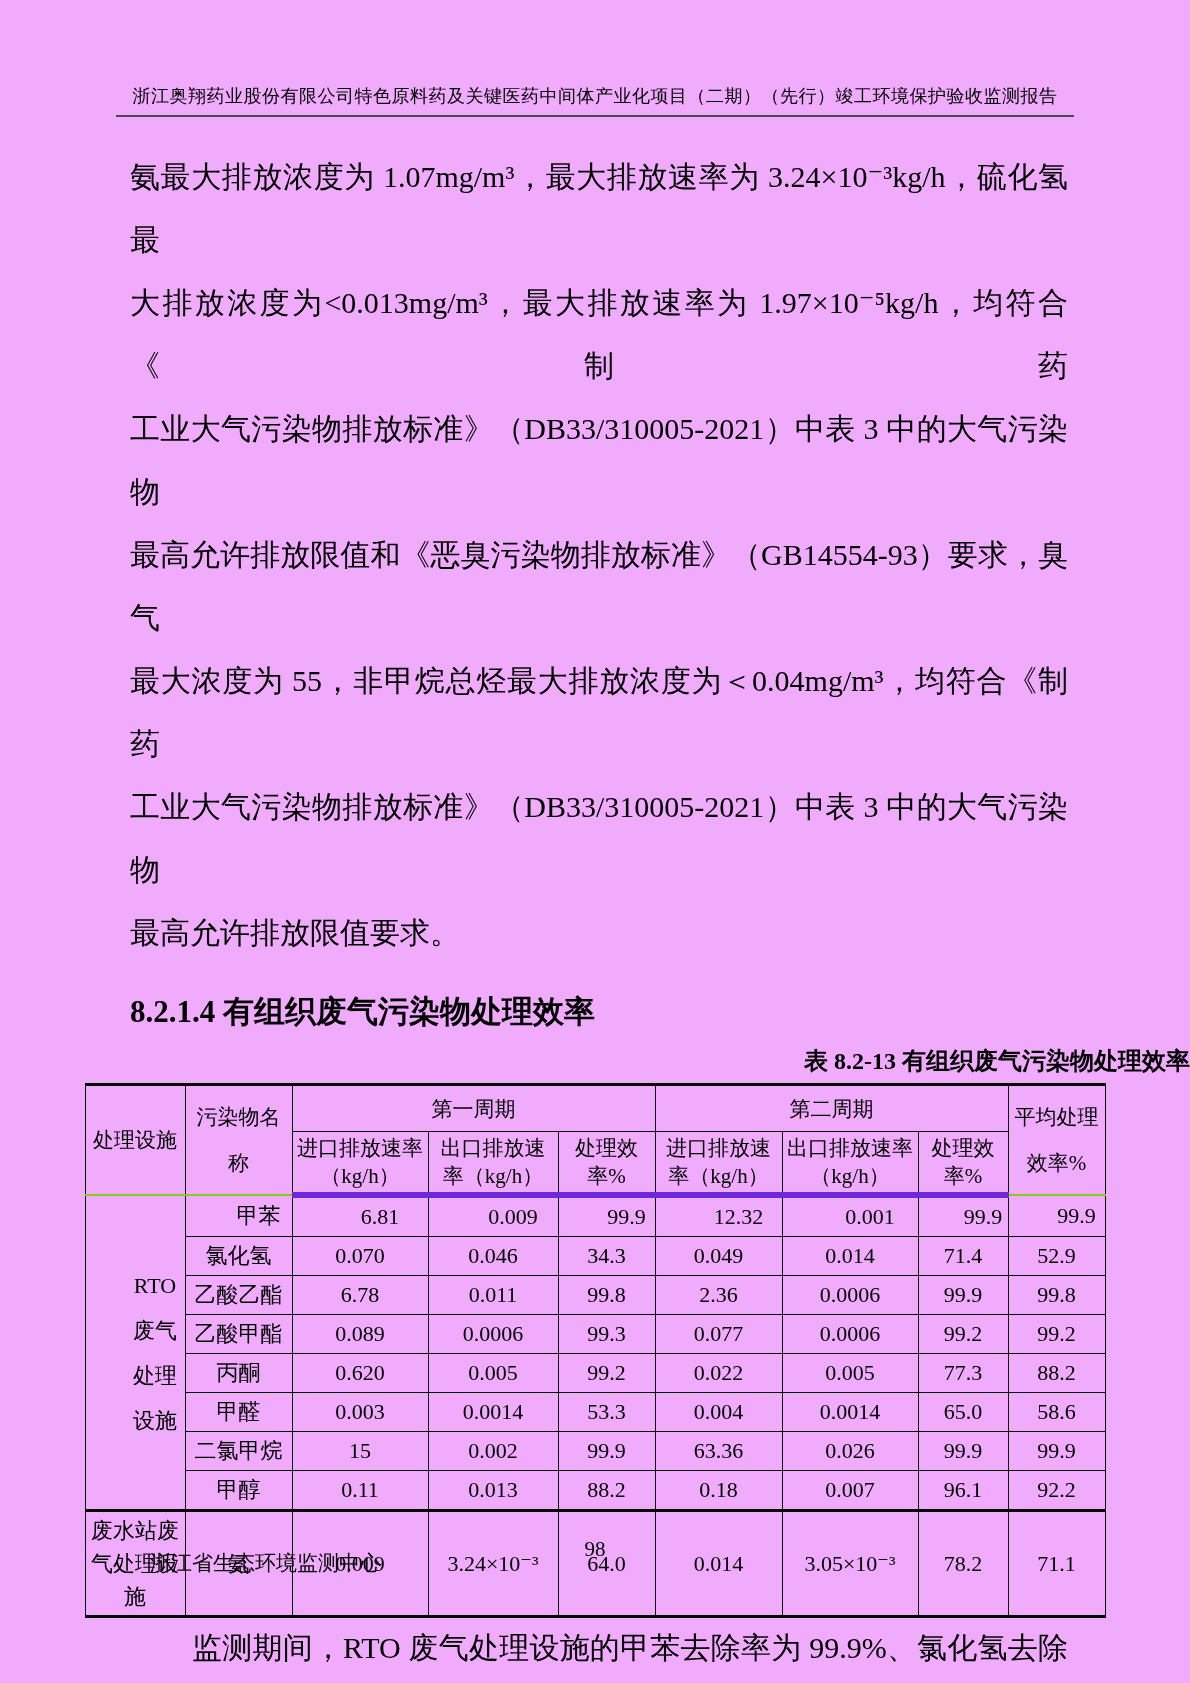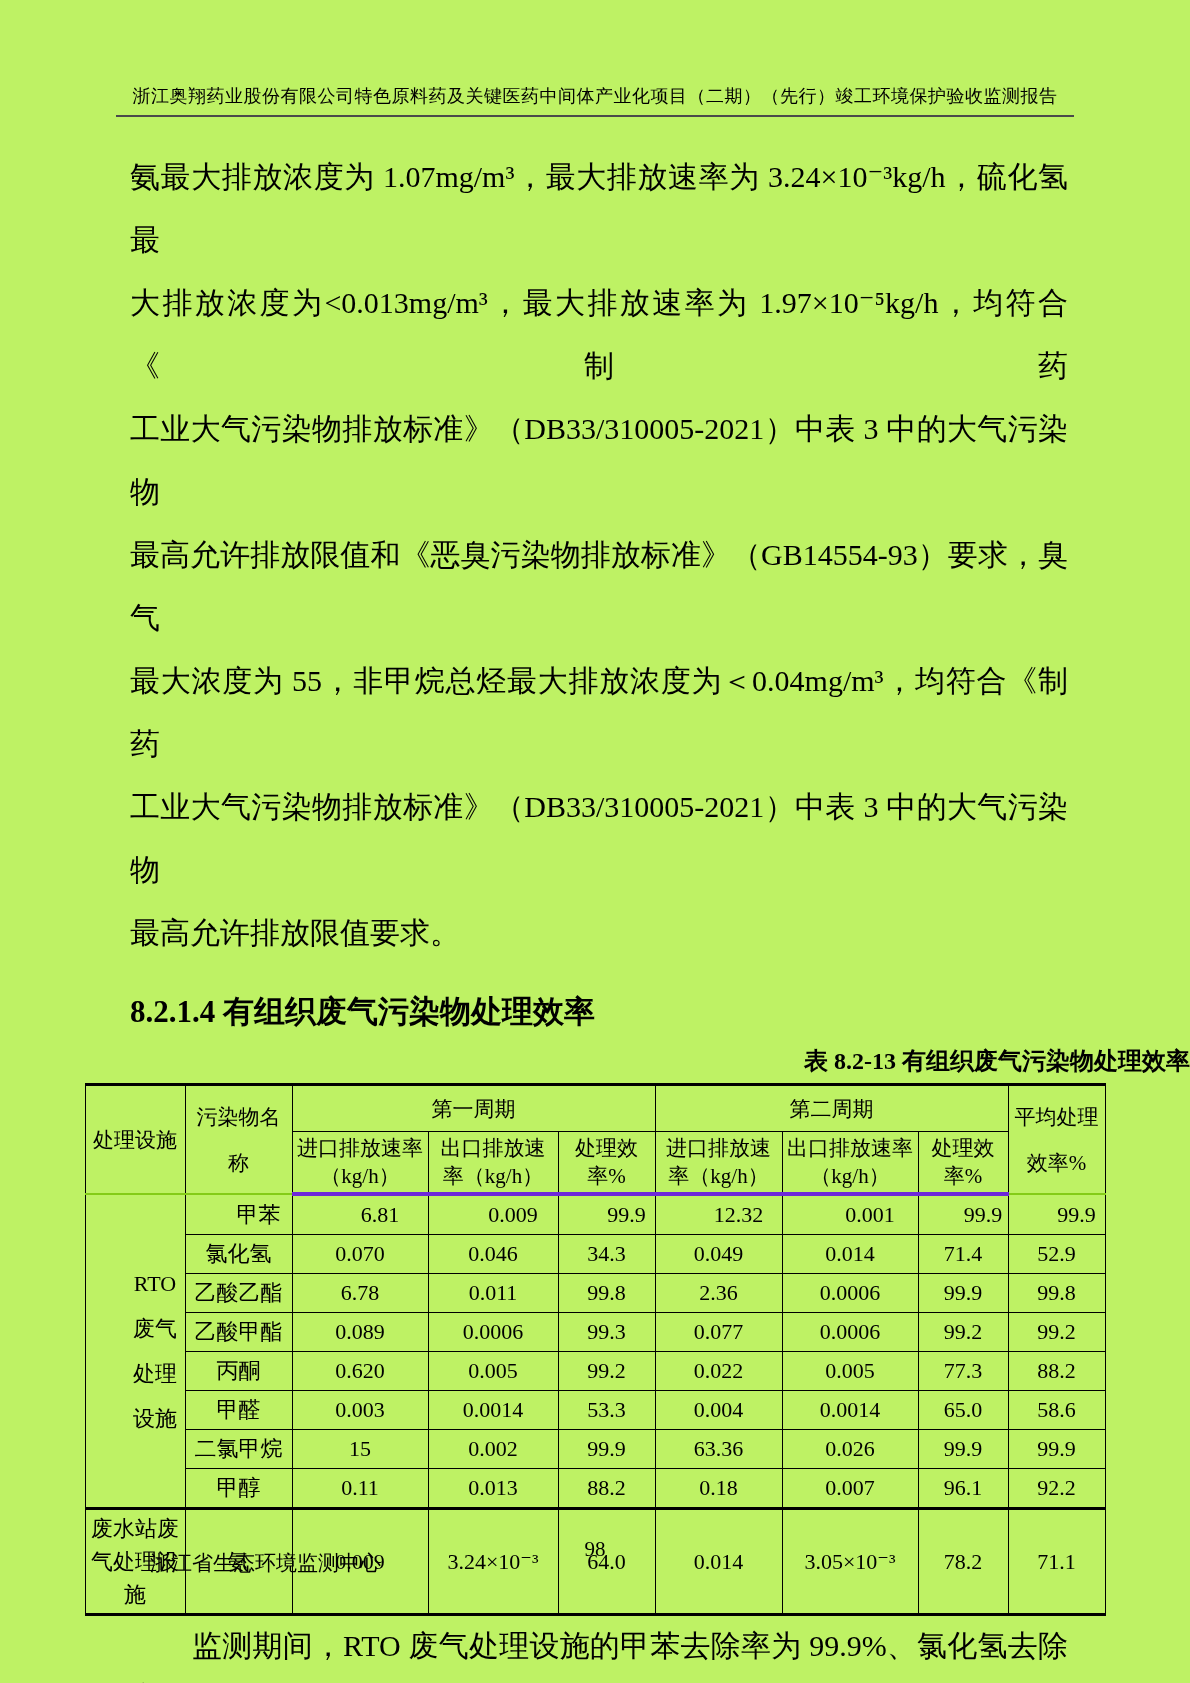--- a/index.html
+++ b/index.html
@@ -1,19 +1,19 @@
 <!DOCTYPE html>
 <html><head>
 <meta charset="utf-8">
 <style>
   html, body { margin:0; padding:0; background:#ffffff; }
   .page {
     position:relative;
     width:1190px; height:1683px;
-    background:#bef264;
+    background:#f0abfc;
     color:#000;
     font-family:"Liberation Serif","DejaVu Serif",serif;
     overflow:hidden;
   }
   
   .doc-header {
     padding-top:84px;
     text-align:center;
     font-size:18px;
     letter-spacing:0.5px;
@@ -61,21 +61,21 @@
   table.data td {
     border:1px solid #000;
     text-align:center;
     vertical-align:middle;
     padding:2px 4px;
     overflow:hidden;
   }
   td.edge-l { border-left:none; }
   td.edge-r { border-right:none; }
   tr.h1 td { height:41px; font-size:21px; }
-  tr.h2 td { height:56px; font-size:21px; line-height:28px; border-bottom:4px solid #6d28d9; }
+  tr.h2 td { height:56px; font-size:21px; line-height:28px; border-bottom:6px solid #6d28d9; }
   td.vhead { font-size:21px; line-height:46px; padding:2px 10px; }
   td.vhead.sep { border-bottom:2px solid #84cc16; }
   tr.body td { height:34px; }
   tr.first td { border-top:2px solid #000;padding-left:44px; }
   tr.ammonia td { height:96px; }
   tr.g2 td { border-top:3px solid #000; }
   td.vcell { line-height:45px; padding:2px 10px; }
   td.vcell2 { line-height:33px; padding:2px 10px; }
   
   .footer {

